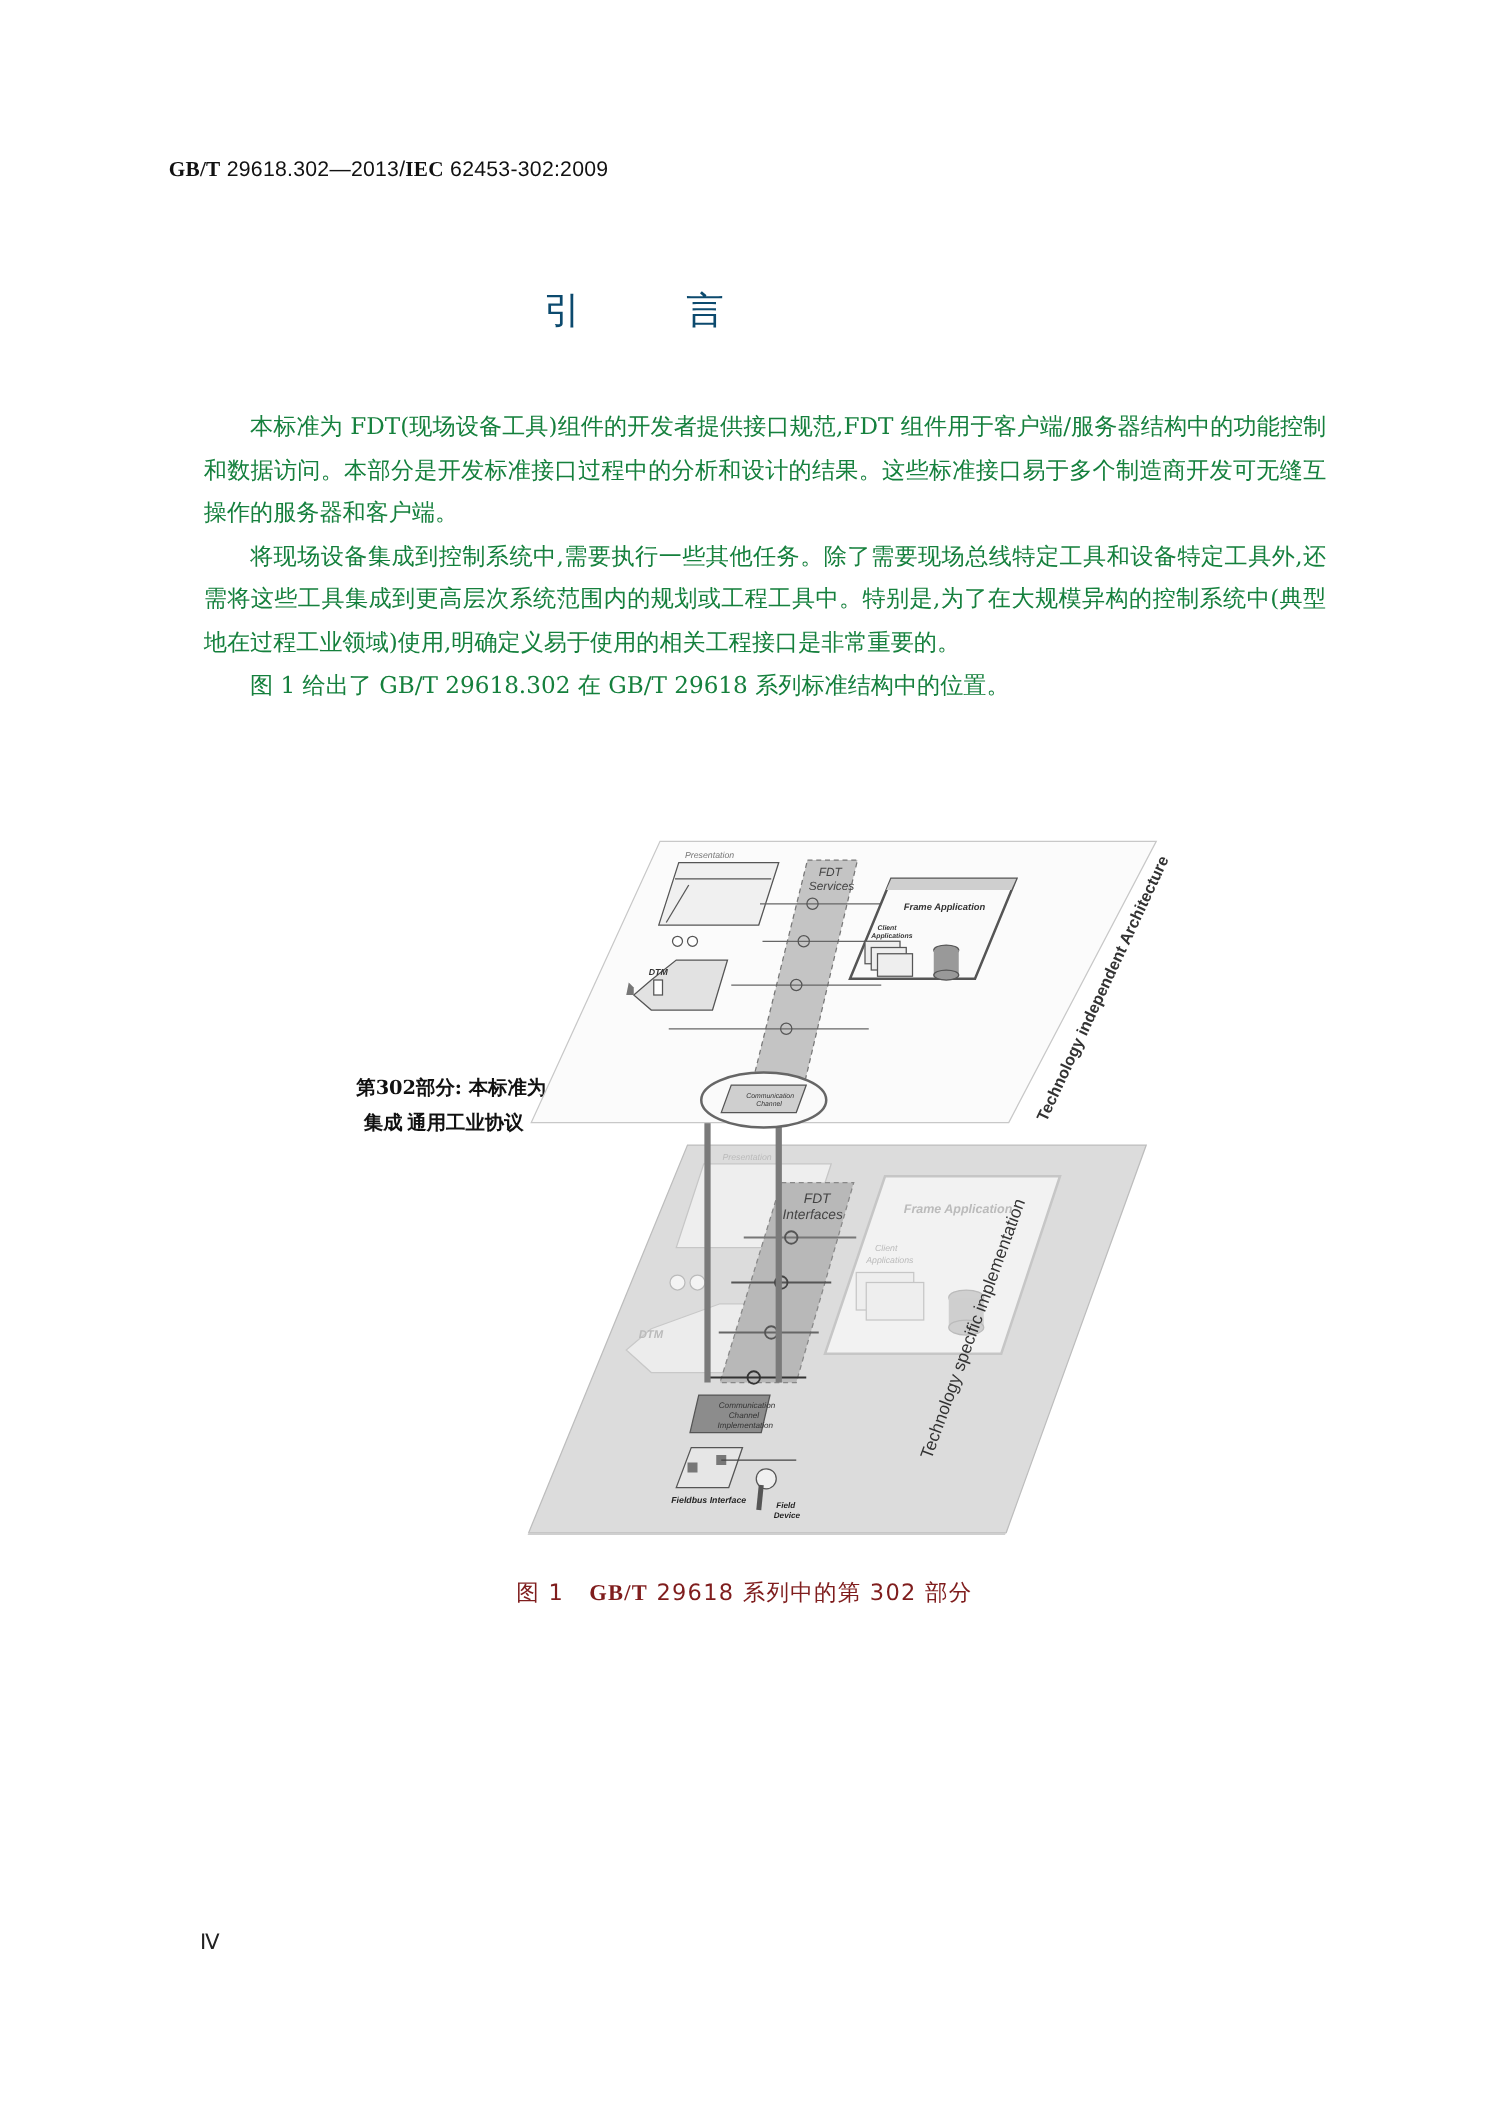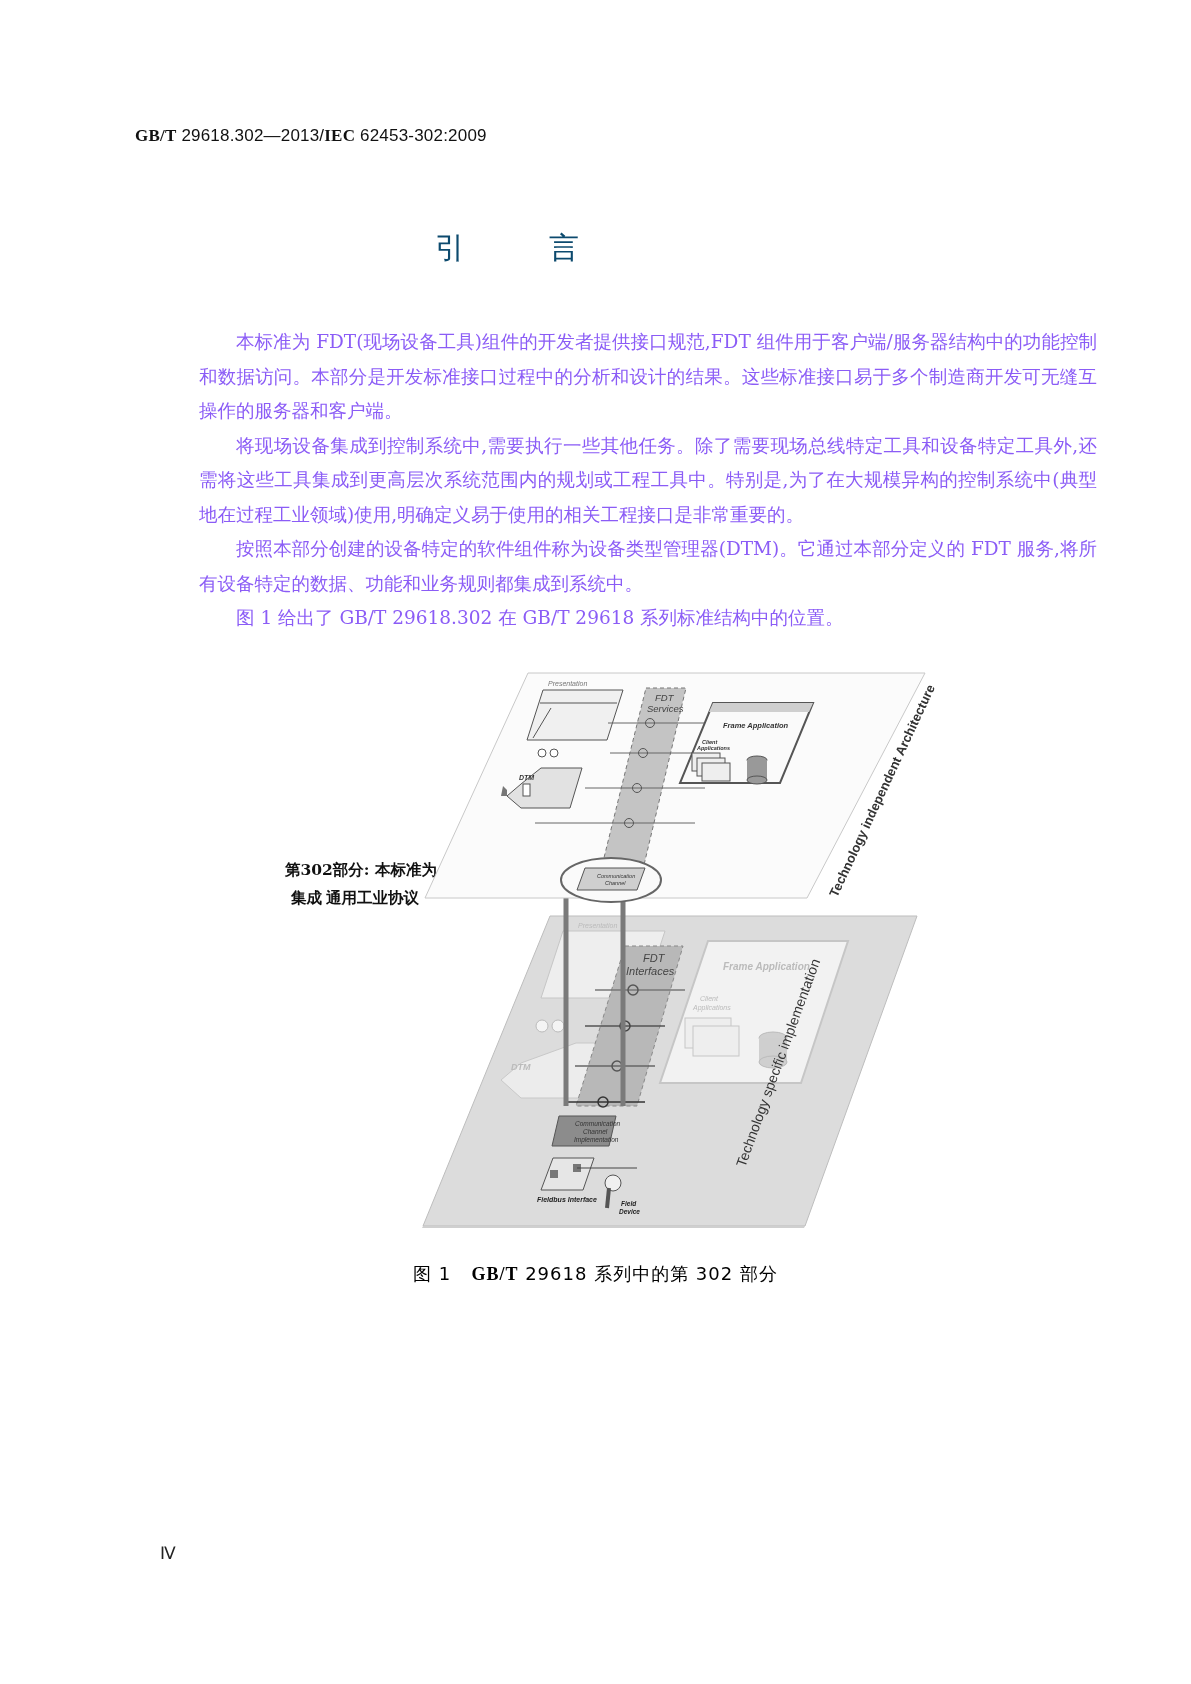--- a/index.html
+++ b/index.html
@@ -5,46 +5,45 @@
   html, body { margin:0; padding:0; background:#ffffff; }
   body { width:1191px; height:1684px; position:relative; overflow:hidden;
          font-family:"DejaVu Serif","Liberation Serif",serif; color:#1a1a1a; }
   .std-header { position:absolute; left:135px; top:126px; font-size:17px; letter-spacing:0.2px;
                 font-family:"Liberation Sans","DejaVu Sans",sans-serif; color:#111; }
   .std-header b { font-family:"Liberation Serif","DejaVu Serif",serif; font-weight:bold; }
   .title { position:absolute; top:228px; left:0; width:1014px; text-align:center; font-size:30px;
            font-family:"DejaVu Sans",sans-serif; letter-spacing:0; color:#0c4a6e; }
   .title span { display:inline-block; margin:0 42px; }
   .body { position:absolute; left:163px; top:325px; width:898px; font-size:18.5px; line-height:34.5px;
-          font-family:"DejaVu Serif","Liberation Serif",serif; color:#8b5cf6;margin-left:36px; }
+          font-family:"DejaVu Serif","Liberation Serif",serif; color:#15803d; }
   .body p { margin:0; text-indent:2em; text-align:justify; }
   .figure { position:absolute; left:245px; top:668px; width:700px; height:560px; }
   .caption { position:absolute; top:1262px; left:0; width:1191px; text-align:center; font-size:18px;
-             font-family:"DejaVu Sans",sans-serif; letter-spacing:1px; color:#000000; }
+             font-family:"DejaVu Sans",sans-serif; letter-spacing:1px; color:#7f1d1d; }
   .caption b { font-family:"Liberation Serif",serif; }
   .page-num { position:absolute; left:160px; top:1543px; font-size:17px; font-family:"Liberation Serif",serif; color:#222; }
   .annot { position:absolute; font-family:"DejaVu Serif",serif; font-weight:bold; font-size:15.5px; color:#111; }
 </style>
 </head>
 <body>
 
 <div class="std-header">
   <b>GB/T</b>
   <span>29618.302—2013/</span><b>IEC</b>
   <span>62453-302:2009</span>
 </div>
 
 <div class="title">
   <span>引</span><span>言</span>
 </div>
 
 <div class="body">
   <p>本标准为 FDT(现场设备工具)组件的开发者提供接口规范,FDT 组件用于客户端/服务器结构中的功能控制和数据访问。本部分是开发标准接口过程中的分析和设计的结果。这些标准接口易于多个制造商开发可无缝互操作的服务器和客户端。</p>
   <p>将现场设备集成到控制系统中,需要执行一些其他任务。除了需要现场总线特定工具和设备特定工具外,还需将这些工具集成到更高层次系统范围内的规划或工程工具中。特别是,为了在大规模异构的控制系统中(典型地在过程工业领域)使用,明确定义易于使用的相关工程接口是非常重要的。</p>
-  <p>按照本部分创建的设备特定的软件组件称为设备类型管理器(DTM)。它通过本部分定义的 FDT 服务,将所有设备特定的数据、功能和业务规则都集成到系统中。</p>
   <p>图 1 给出了 GB/T 29618.302 在 GB/T 29618 系列标准结构中的位置。</p>
 </div>
 
 <div class="annot" style="left:285px;top:860px;">第302部分: 本标准为</div>
 <div class="annot" style="left:291px;top:888px;font-family:Liberation Serif, serif;">集成  通用工业协议</div>
 
 <div class="figure">
   <svg width="700" height="560" viewBox="0 0 700 560" xmlns="http://www.w3.org/2000/svg" style="font-family:'Liberation Sans','DejaVu Sans',sans-serif;">
 
     <line x1="195" y1="215" x2="328" y2="215" stroke="#111" stroke-width="2.5"></line>

